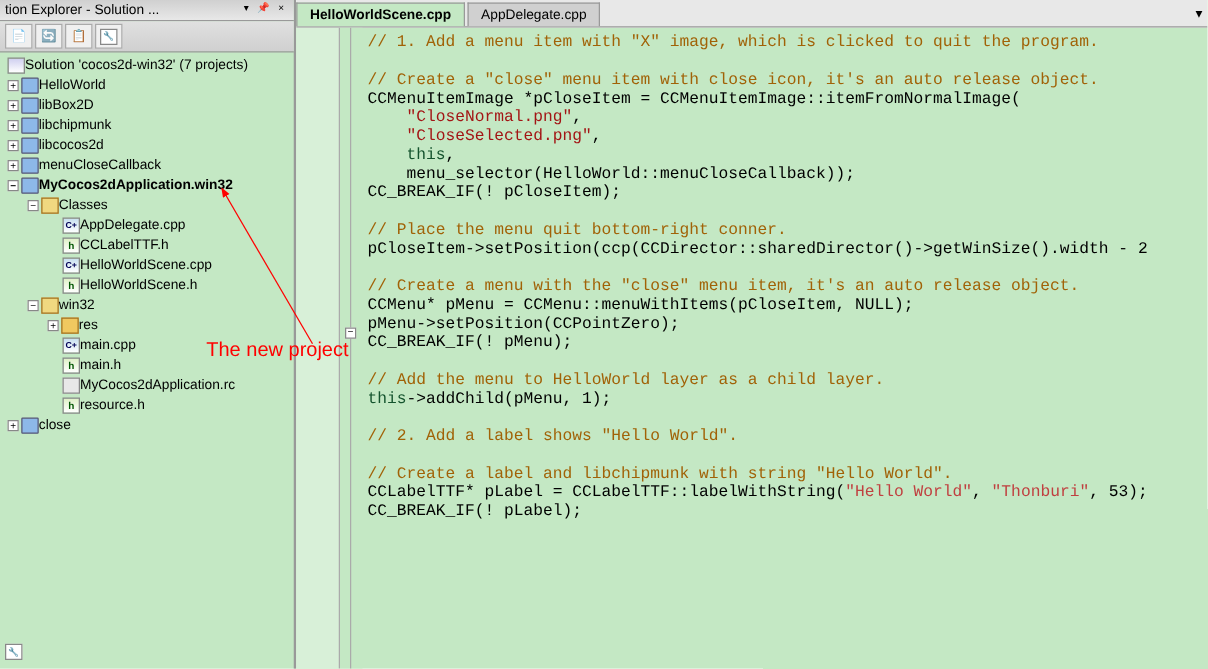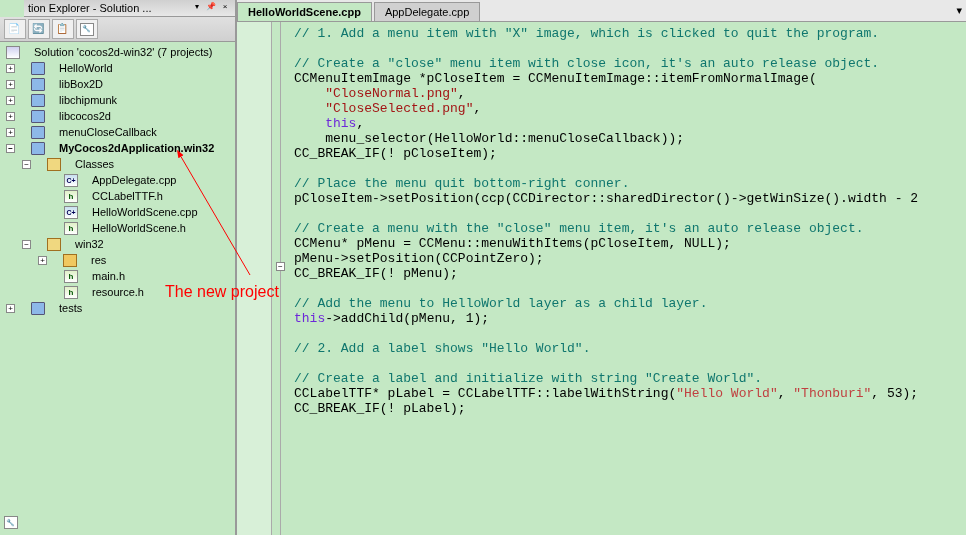--- a/index.html
+++ b/index.html
@@ -1,27 +1,27 @@
 <!DOCTYPE html>
 <html><head>
   <meta charset="utf-8">
   <style>
     * { margin: 0; padding: 0; box-sizing: border-box; }
     body { font-family: "Courier New", monospace; font-size: 12px; background: #fff; width: 966px; height: 535px; overflow: hidden; position: relative; }
     .container { display: flex; width: 100%; height: 100%; }
     
     .explorer-panel { width: 237px; height: 100%; background: #c4e8c4; border-right: 2px solid #999; display: flex; flex-direction: column; }
-    .explorer-title { background: linear-gradient(#d0d0d0, #e8e8e8); padding: 2px 4px; font-family: Arial, sans-serif; font-size: 11px; display: flex; align-items: flex-start; justify-content: space-between; border-bottom: 1px solid #999; margin-left: 24px; }
+    .explorer-title { background: linear-gradient(#d0d0d0, #e8e8e8); padding: 2px 4px; font-family: Arial, sans-serif; font-size: 11px; display: flex; align-items: flex-start; justify-content: space-between; border-bottom: 1px solid #999; }
     .explorer-title-text-wrap { display: flex; align-items: center; gap: 4px; }
     .title-controls { display: flex; gap: 2px; }
     .title-btn { width: 12px; height: 12px; font-size: 8px; text-align: center; cursor: pointer; }
     .toolbar { background: linear-gradient(#e0e0e0, #d0d0d0); padding: 2px 4px; display: flex; gap: 2px; border-bottom: 1px solid #999; }
     .toolbar-btn { width: 22px; height: 20px; border: 1px solid #aaa; background: #f0f0f0; display: flex; align-items: center; justify-content: center; font-size: 10px; cursor: pointer; }
     .tree { flex: 1; overflow: auto; padding: 2px; font-family: Arial, sans-serif; font-size: 11px; }
-    .tree-item { display: flex; align-items: center; gap: 14px; padding: 0 4px; height: 16px; cursor: pointer; white-space: nowrap; }
+    .tree-item { display: flex; align-items: center; gap: 0; padding: 0 4px; height: 16px; cursor: pointer; white-space: nowrap; }
     .tree-item.bold { font-weight: bold; }
     .tree-toggle { width: 9px; height: 9px; border: 1px solid #888; background: #fff; font-size: 8px; line-height: 7px; text-align: center; margin-right: 2px; cursor: pointer; }
     .tree-spacer { width: 12px; display: inline-block; }
     .icon { width: 14px; height: 13px; display: inline-flex; align-items: center; justify-content: center; flex-shrink: 0; }
     .icon-folder { background: #f0c860; border: 1px solid #a07020; }
     .icon-folder-open { background: #f0d880; border: 1px solid #a07020; }
     .icon-proj { background: #8db8e8; border: 1px solid #557; border-radius: 1px; }
     .icon-cpp { background: linear-gradient(#c8e0f0, #fff); border: 1px solid #888; font-size: 7px; color: #005; font-family: Arial; font-weight: bold; }
     .icon-h { background: linear-gradient(#e0f0c8, #fff); border: 1px solid #888; font-size: 8px; color: #050; font-family: Arial; font-weight: bold; }
     .icon-rc { background: #e8e8e8; border: 1px solid #888; }
@@ -43,26 +43,26 @@
     .scope-combo::after { content: ""; position: absolute; right: 2px; top: 2px; width: 14px; height: 14px; background: linear-gradient(#e4eef9, #b5d0ea); border: 1px solid #6988b0; }
     .scope-combo2 { flex: 1; height: 20px; border: 1px solid #7b9ebd; background: #fff; position: relative; }
     .scope-combo2::after { content: ""; position: absolute; right: 2px; top: 2px; width: 14px; height: 14px; background: linear-gradient(#e4eef9, #b5d0ea); border: 1px solid #6988b0; }
     
     .editor { flex: 1; display: flex; background: #c4e8c4; overflow: hidden; }
     .gutter { width: 35px; background: #d8f0d8; border-right: 1px solid #aaa; }
     .outline-col { width: 18px; background: #c4e8c4; position: relative; }
     .fold-box { position: absolute; left: 4px; width: 9px; height: 9px; border: 1px solid #888; background: #fff; font-size: 8px; line-height: 7px; text-align: center; cursor: pointer; }
     .fold-line { position: absolute; left: 8px; top: 0; width: 1px; height: 100%; background: #aaa; }
     .code { flex: 1; padding: 4px 0 4px 4px; font-family: "Courier New", monospace; font-size: 13px; line-height: 15px; white-space: pre; overflow: hidden; }
-    .c-comment { color: #0f766e; }
+    .c-comment { color: #a16207; }
     .c-string { color: #a31515; }
-    .c-keyword { color: #6d28d9; }
+    .c-keyword { color: #14532d; }
     .c-str2 { color: #c04040; }
     
-    .annotation { position: absolute; left: 165px; top: 283px; color: #ff0000; font-size: 16px; font-family: Arial; pointer-events: none; }
+    .annotation { position: absolute; left: 165px; top: 272px; color: #ff0000; font-size: 16px; font-family: Arial; pointer-events: none; }
     .arrow-svg { position: absolute; left: 170px; top: 150px; pointer-events: none; }
   </style>
 </head>
 <body>
 
 <div class="container">
   <div class="explorer-panel">
     <div class="explorer-title">
       <div class="explorer-title-text-wrap">
         <span>tion Explorer - Solution ...</span>
@@ -146,32 +146,42 @@
         <span class="icon icon-folder-open"></span>
         <span>win32</span>
       </div>
       <div class="tree-item indent-3">
         <span class="tree-toggle">+</span>
         <span class="icon icon-folder"></span>
         <span>res</span>
       </div>
       <div class="tree-item indent-3">
         <span class="tree-spacer"></span>
+        <span class="icon icon-cpp">C+</span>
+        <span>main.cpp</span>
+      </div>
+      <div class="tree-item indent-3">
+        <span class="tree-spacer"></span>
         <span class="icon icon-h">h</span>
         <span>main.h</span>
       </div>
       <div class="tree-item indent-3">
         <span class="tree-spacer"></span>
+        <span class="icon icon-rc"></span>
+        <span>MyCocos2dApplication.rc</span>
+      </div>
+      <div class="tree-item indent-3">
+        <span class="tree-spacer"></span>
         <span class="icon icon-h">h</span>
         <span>resource.h</span>
       </div>
       <div class="tree-item indent-1">
         <span class="tree-toggle">+</span>
         <span class="icon icon-proj"></span>
-        <span>tests</span>
+        <span>close</span>
       </div>
       <div class="prop-icon-left"><span class="icon icon-prop"></span></div>
     </div>
   </div>
 
   <div class="main-panel">
     <div class="tabs">
       <div class="tab active">HelloWorldScene.cpp</div>
       <div class="tab">AppDelegate.cpp</div>
       <div class="tab-drop">▾</div>
@@ -198,21 +208,21 @@
 <span class="c-comment">// Create a menu with the "close" menu item, it's an auto release object.</span>
 <span>CCMenu* pMenu = CCMenu::menuWithItems(pCloseItem, NULL);</span>
 <span>pMenu-&gt;setPosition(CCPointZero);</span>
 <span>CC_BREAK_IF(! pMenu);</span>
 
 <span class="c-comment">// Add the menu to HelloWorld layer as a child layer.</span>
 <span class="c-keyword">this</span><span>-&gt;addChild(pMenu, 1);</span>
 
 <span class="c-comment">// 2. Add a label shows "Hello World".</span>
 
-<span class="c-comment">// Create a label and initialize with string "Create World".</span>
+<span class="c-comment">// Create a label and libchipmunk with string "Hello World".</span>
 <span>CCLabelTTF* pLabel = CCLabelTTF::labelWithString(</span><span class="c-str2">"Hello World"</span>, <span class="c-str2">"Thonburi"</span><span>, 53);</span>
 <span>CC_BREAK_IF(! pLabel);</span>
 </div>
     </div>
   </div>
 </div>
 
 <svg class="arrow-svg" width="90" height="130">
   <defs>
     <marker id="ah" markerWidth="10" markerHeight="10" refX="2" refY="3" orient="auto">

